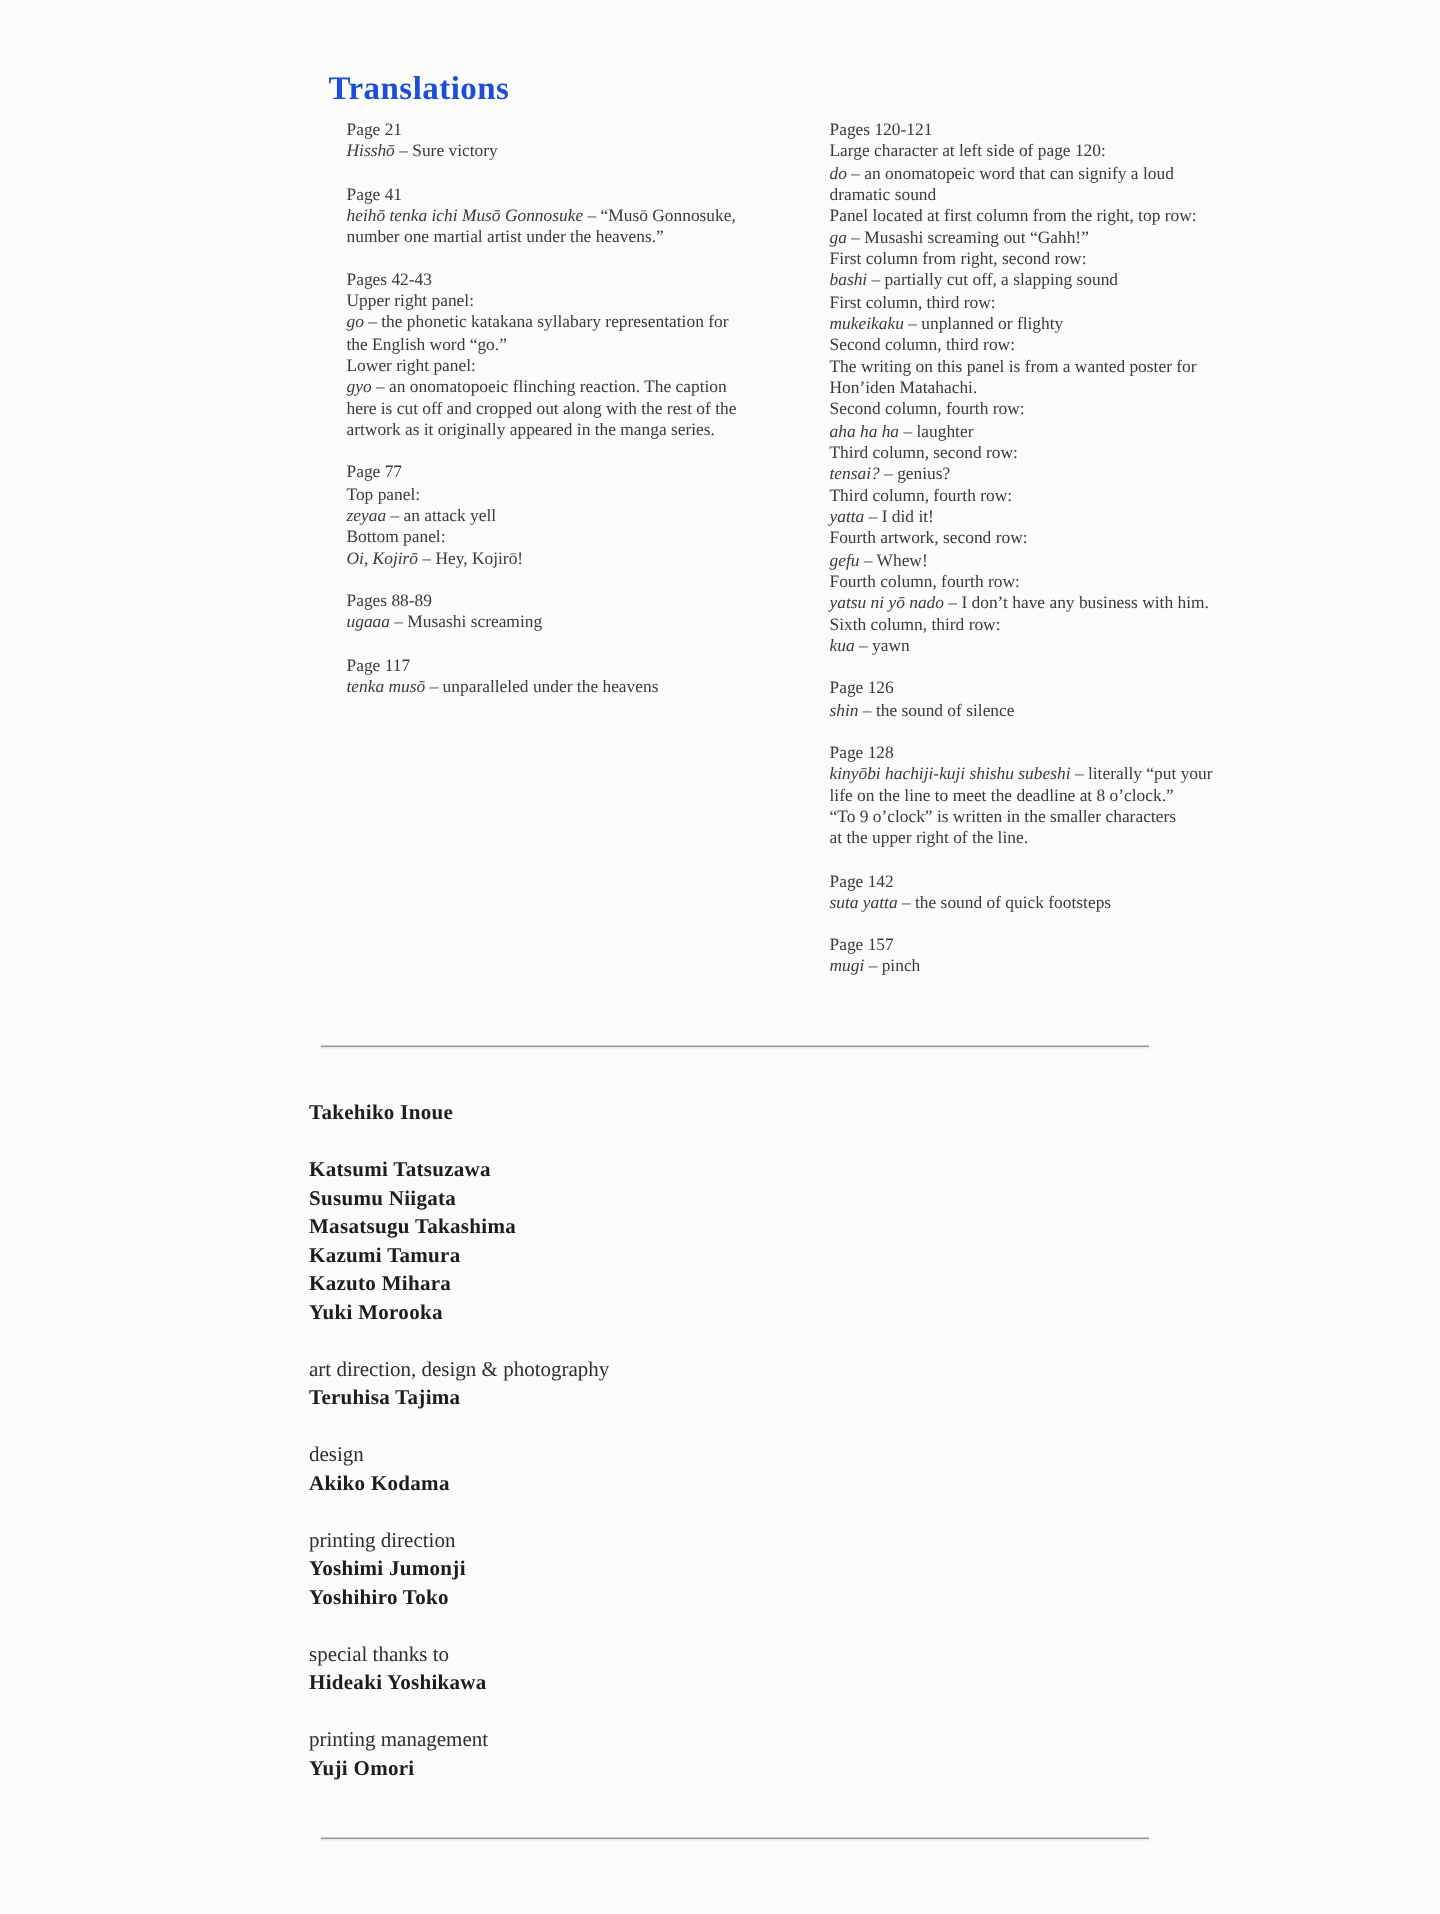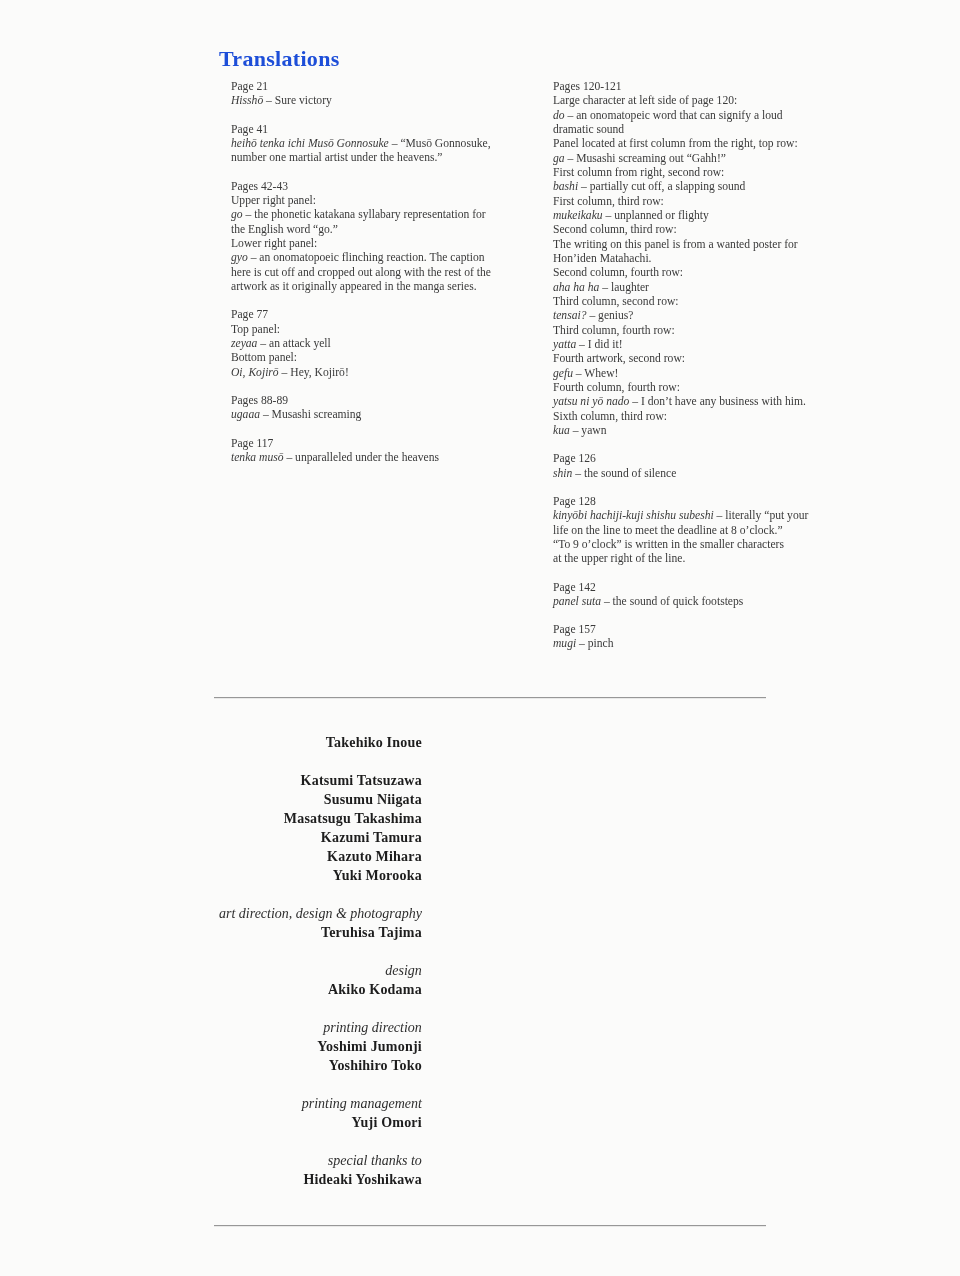--- a/index.html
+++ b/index.html
@@ -38,29 +38,28 @@
     left: 214px;
     width: 552px;
     height: 1px;
     background: #979797;
     box-shadow: 0 1px 0 rgba(0,0,0,0.07);
   }
   .rule-top    { top: 697px; }
   .rule-bottom { top: 1225px; }
   .credits {
     position: absolute;
-    left: 219px;
+    left: 206px;
     top: 733px;
     font-size: 14px;
     line-height: 19px;
     color: #242424;
-    text-align: right;
   }
   .credit-group { margin: 0 0 19px 0; }
-  .credit-label { font-weight: normal; color: #2e2e2e; font-style: italic; }
+  .credit-label { font-weight: normal; color: #2e2e2e; }
   .credit-name  { font-weight: bold; color: #1d1d1d; letter-spacing: 0.2px; }
 </style>
 </head>
 <body>
 
 <div>
   <h1 class="page-title">Translations</h1>
 
   <div class="col col-left" id="col-left">
       <div class="entry">
@@ -132,21 +131,21 @@
       </div>
       <div class="entry">
         <div class="entry-heading">Page 128</div>
         <div class="entry-line"><i>kinyōbi hachiji-kuji shishu subeshi</i> – literally “put your</div>
         <div class="entry-line">life on the line to meet the deadline at 8 o’clock.”</div>
         <div class="entry-line">“To 9 o’clock” is written in the smaller characters</div>
         <div class="entry-line">at the upper right of the line.</div>
       </div>
       <div class="entry">
         <div class="entry-heading">Page 142</div>
-        <div class="entry-line"><i>panel suta</i> – the sound of quick footsteps</div>
+        <div class="entry-line"><i>suta yatta</i> – the sound of quick footsteps</div>
       </div>
       <div class="entry">
         <div class="entry-heading">Page 157</div>
         <div class="entry-line"><i>mugi</i> – pinch</div>
       </div>
     </div>
 
   <div class="rule rule-top"></div>
 
   <div class="credits" id="credits">
@@ -168,23 +167,23 @@
       <div class="credit-group">
         <div class="credit-label">design</div>
         <div class="credit-name">Akiko Kodama</div>
       </div>
       <div class="credit-group">
         <div class="credit-label">printing direction</div>
         <div class="credit-name">Yoshimi Jumonji</div>
         <div class="credit-name">Yoshihiro Toko</div>
       </div>
       <div class="credit-group">
+        <div class="credit-label">special thanks to</div>
+        <div class="credit-name">Hideaki Yoshikawa</div>
+      </div>
+      <div class="credit-group">
         <div class="credit-label">printing management</div>
         <div class="credit-name">Yuji Omori</div>
-      </div>
-      <div class="credit-group">
-        <div class="credit-label">special thanks to</div>
-        <div class="credit-name">Hideaki Yoshikawa</div>
       </div>
     </div>
 
   <div class="rule rule-bottom"></div>
 </div>
 
 </body></html>

